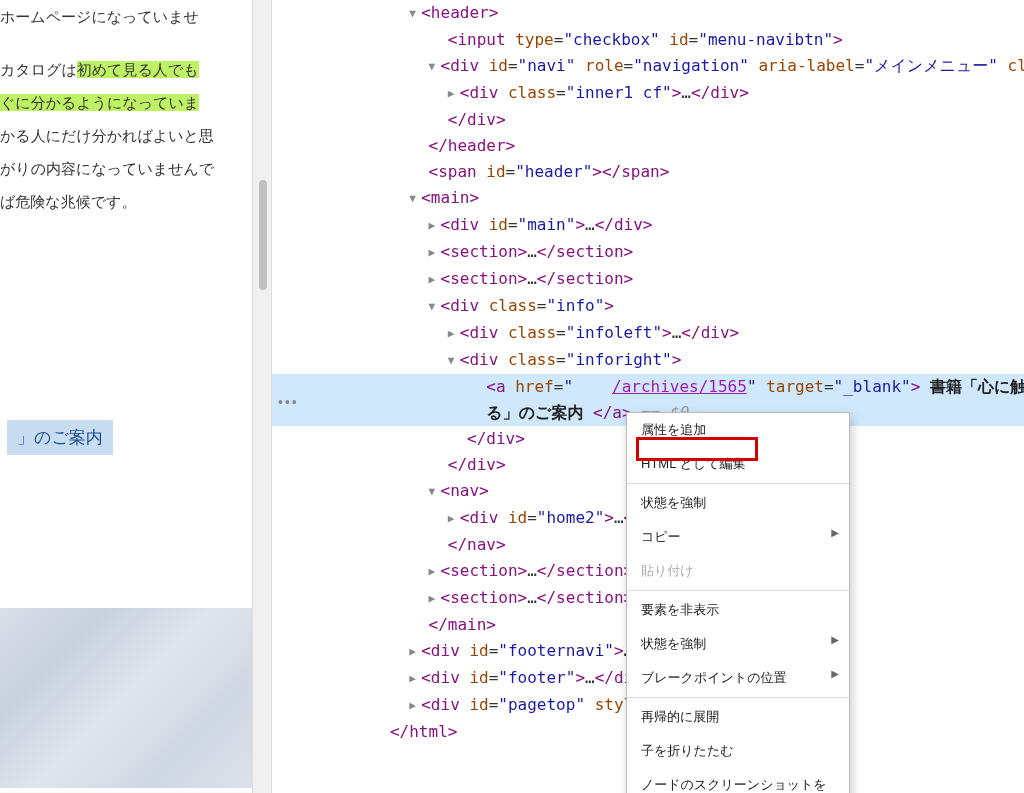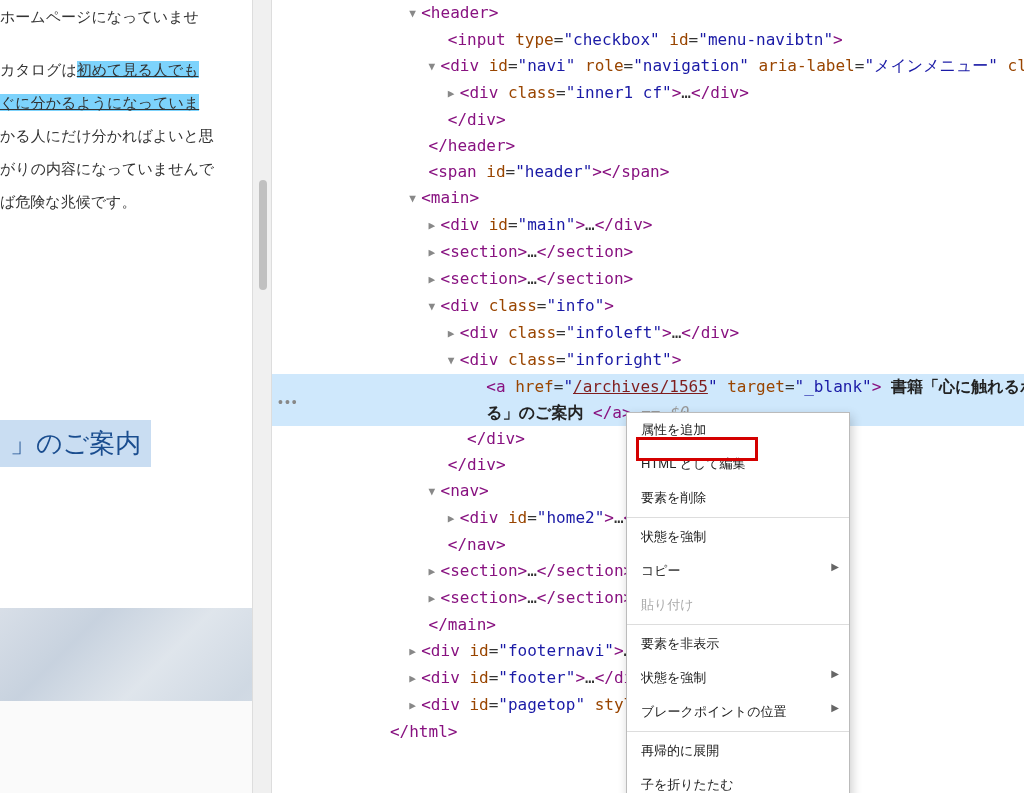--- a/index.html
+++ b/index.html
@@ -10,38 +10,38 @@
   width: 1024px;
   height: 793px;
   overflow: hidden;
   position: relative;
 }
 .left-pane {
   position: absolute;
   left: 0;
   top: 0;
   width: 252px;
-  height: 701px;
+  height: 792px;
   background: #ffffff;
   padding: 0 8px 0 0;
   overflow: hidden;
 }
 .left-content {
   font-size: 15px;
   line-height: 2.2;
   color: #333;
 }
-.hl { background: #7dd3fc; text-decoration: underline; }
+.hl { background: #bef264; }
 .left-label {
   position: absolute;
-  left: 0;
+  left: 7px;
   top: 420px;
   background: #c9ddf2;
   color: #1a4d8f;
-  font-size: 26px;
+  font-size: 17px;
   padding: 6px 10px;
   font-weight: 500;
 }
 .left-img {
   position: absolute;
   left: 0;
   top: 608px;
   width: 252px;
   height: 180px;
   background: linear-gradient(135deg,#b8c4d4 0%,#9aadc4 25%,#c5d0dc 50%,#a8b9cc 75%,#bcc9d8 100%);
@@ -77,21 +77,21 @@
   font-size: 16px;
   line-height: 26px;
   color: #333;
   overflow: hidden;
 }
 .dom-line { white-space: pre; padding-left: 12px; }
 .tw { display:inline-block; width:12px; color:#888; cursor:pointer; font-size:11px; vertical-align:1px;}
 .tag { color: #881280; }
 .attr-name { color: #994500; }
 .attr-val { color: #1a1aa6; }
-.link-val { color: #7f1d1d; text-decoration: underline; }
+.link-val { color: #a21caf; text-decoration: underline; margin-left: 39px; }
 .txt { color: #222; font-weight: bold; }
 .sel { color: #999; font-style: italic; }
 .highlighted {
   background: #cfe8fc;
 }
 .ell {
   position: absolute;
   left: 278px;
   top: 394px;
   color: #888;
@@ -180,21 +180,20 @@
 <div class="dom-line">             <span class="tw">▶</span><span class="tag">&lt;div</span> <span class="attr-name">id</span>=<span class="attr-val">"footer"</span><span class="tag">&gt;</span>…<span class="tag">&lt;/div&gt;</span></div>
 <div class="dom-line">             <span class="tw">▶</span><span class="tag">&lt;div</span> <span class="attr-name">id</span>=<span class="attr-val">"pagetop"</span> <span class="attr-name">style</span>=<span class="attr-val">"opa</span></div>
 <div class="dom-line">           <span class="tag">&lt;/html&gt;</span></div>
 </div>
 
 <div class="ell">•••</div>
 
 <div class="context-menu">
   <div class="cm-item">属性を追加</div>
   <div class="cm-item">HTML として編集</div>
-  <div class="cm-item">要素を削除</div>
   <div class="cm-sep"></div>
   <div class="cm-item">状態を強制</div>
   <div class="cm-item"><span>コピー</span><span class="cm-arrow">▶</span></div>
   <div class="cm-item disabled">貼り付け</div>
   <div class="cm-sep"></div>
   <div class="cm-item">要素を非表示</div>
   <div class="cm-item"><span>状態を強制</span><span class="cm-arrow">▶</span></div>
   <div class="cm-item"><span>ブレークポイントの位置</span><span class="cm-arrow">▶</span></div>
   <div class="cm-sep"></div>
   <div class="cm-item">再帰的に展開</div>

